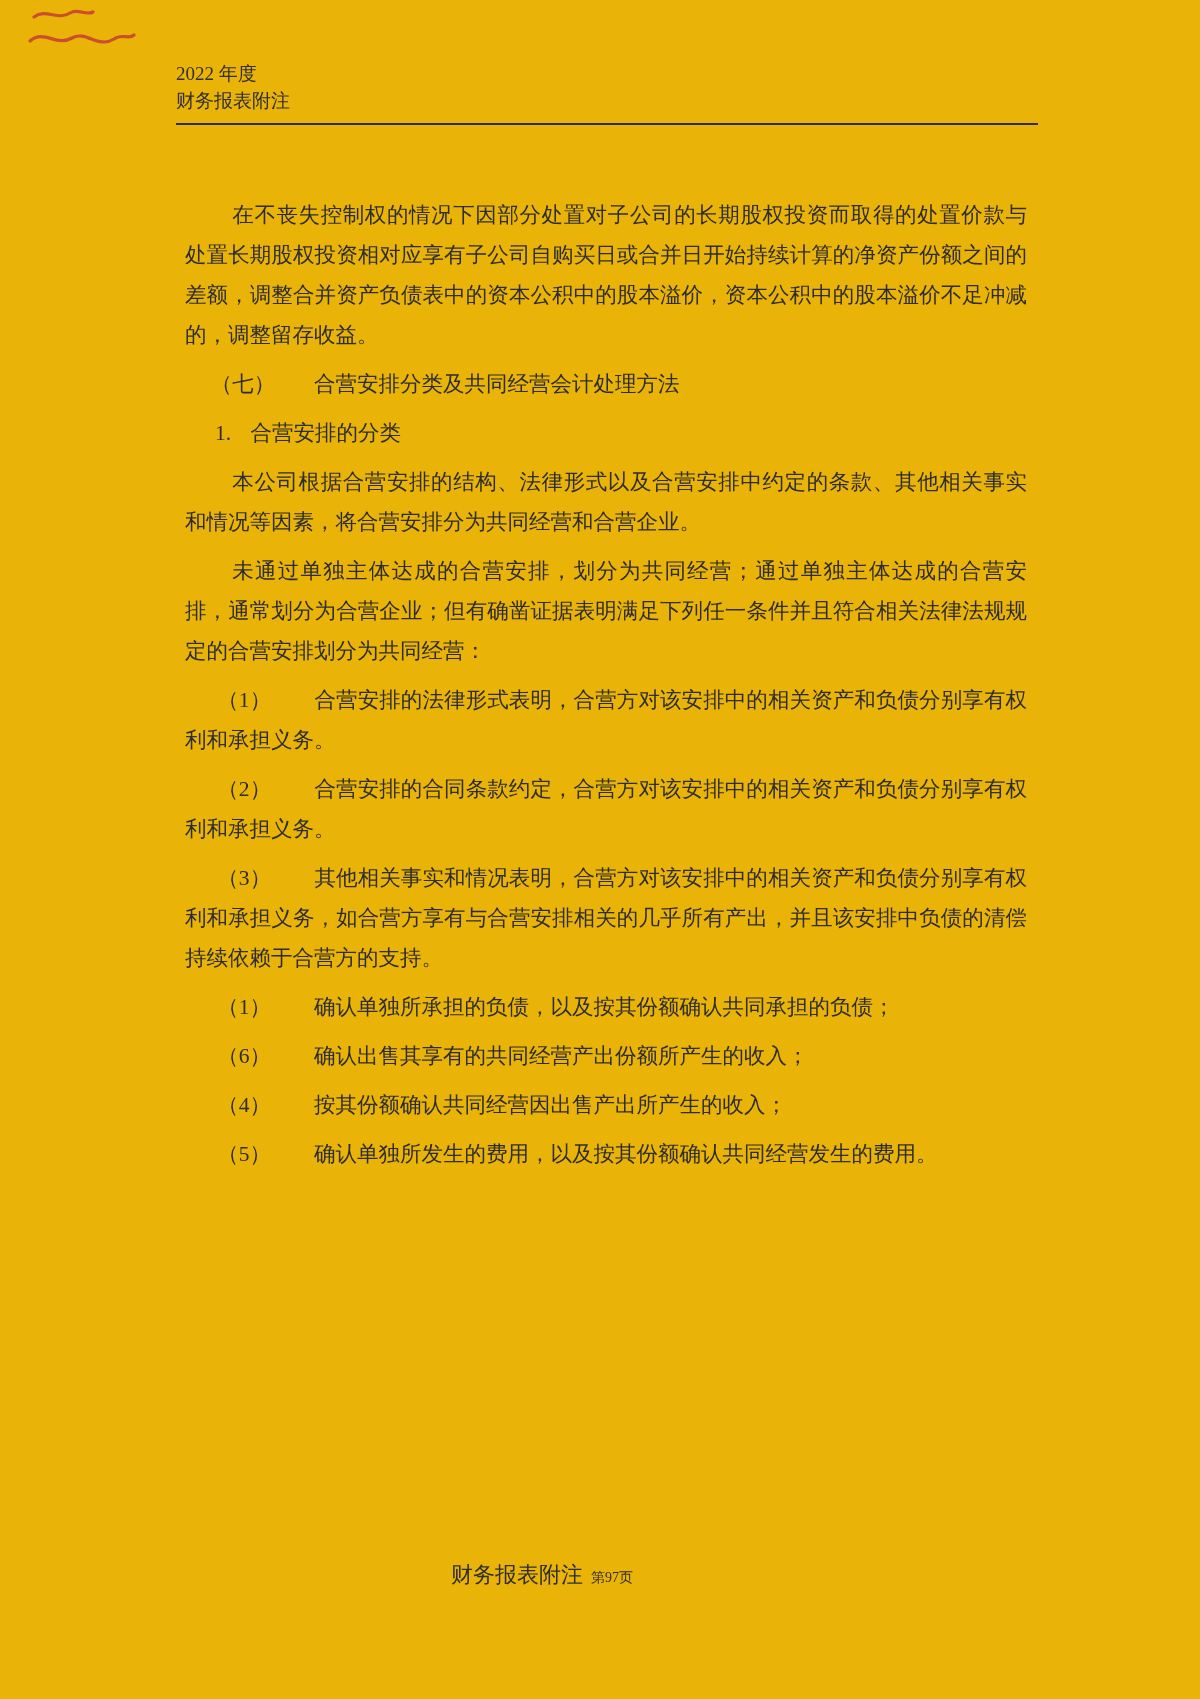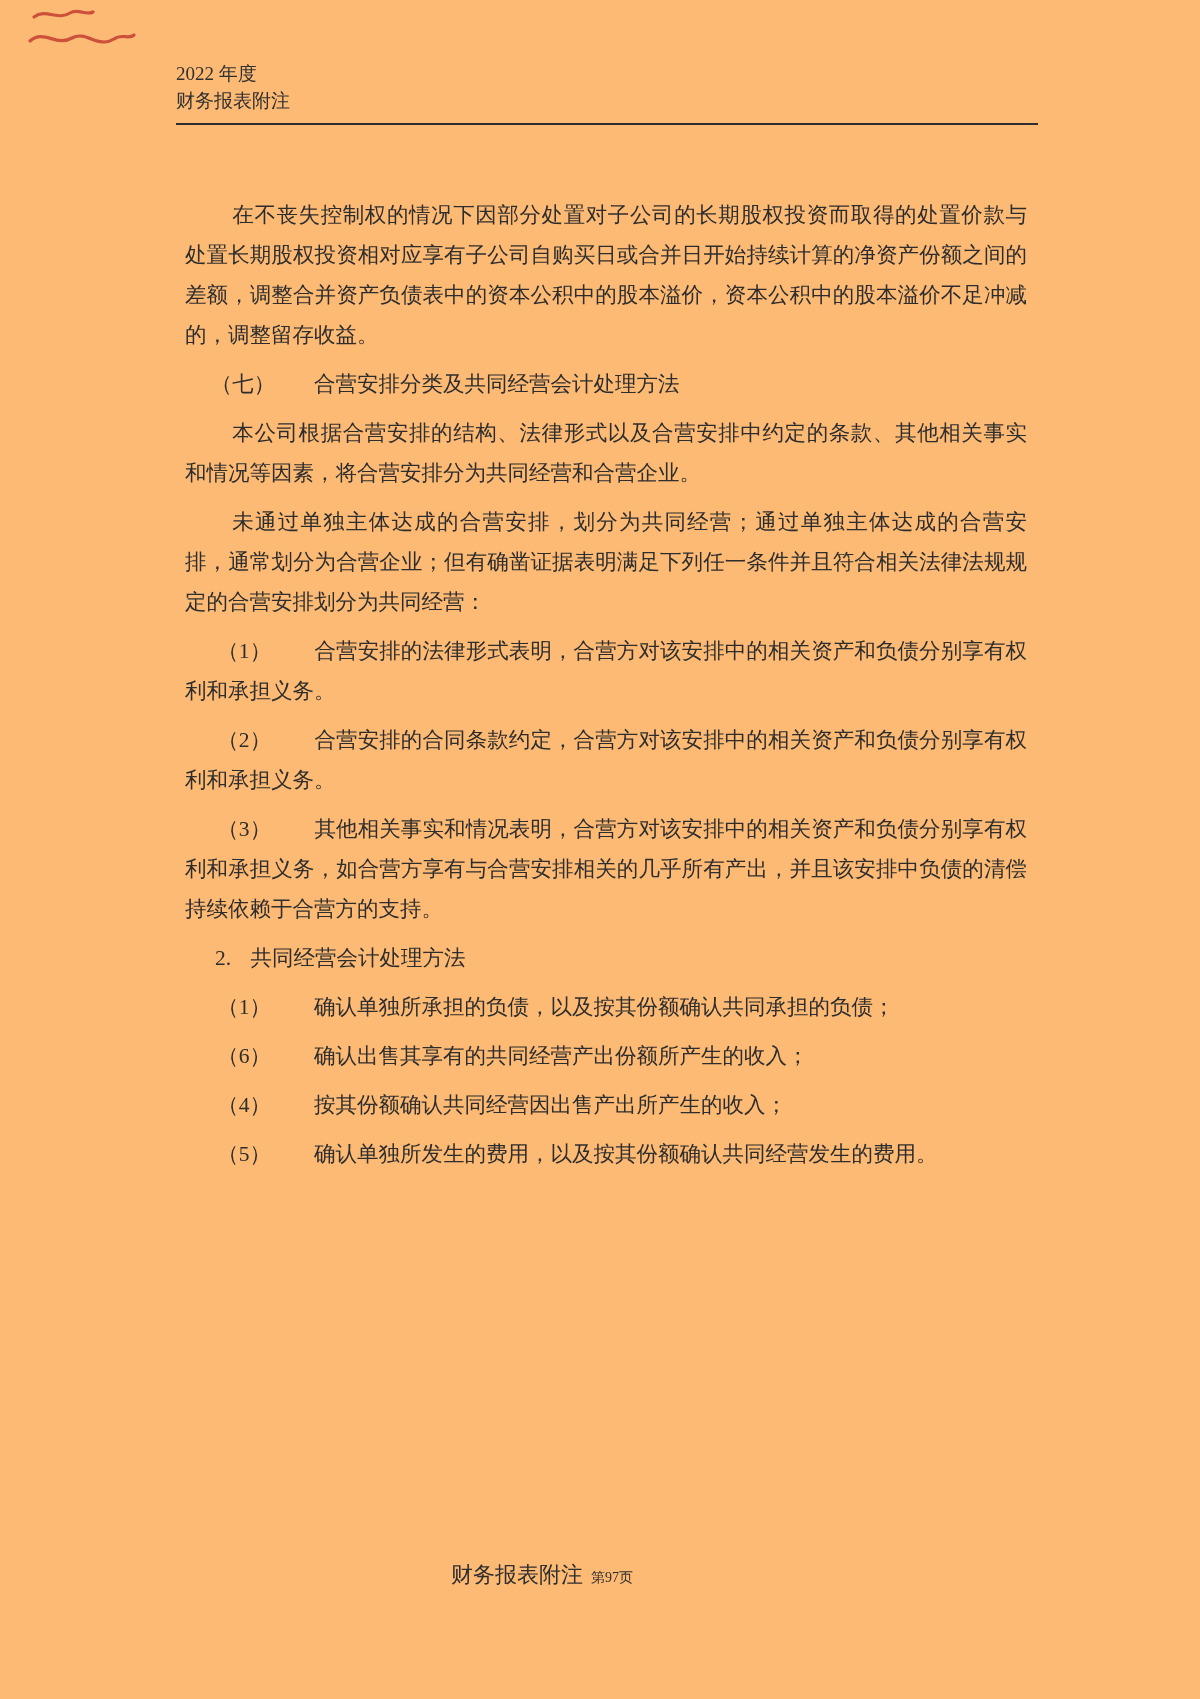--- a/index.html
+++ b/index.html
@@ -1,20 +1,20 @@
 <!DOCTYPE html>
 <html><head>
 <meta charset="utf-8">
 <style>
   html, body { margin: 0; padding: 0; background: #ffffff; }
   .page {
     position: relative;
     width: 1200px;
     height: 1699px;
-    background: #fdba74;
+    background: #eab308;
     color: #2d2d2d;
     font-family: "Liberation Serif", "DejaVu Serif", serif;
     overflow: hidden;
   }
   .pen-marks {
     position: absolute;
     left: 26px;
     top: 3px;
     width: 112px;
     height: 58px;
@@ -84,31 +84,31 @@
     <hr class="header-rule">
   </header>
 
   <main class="doc-body">
     <p class="para">在不丧失控制权的情况下因部分处置对子公司的长期股权投资而取得的处置价款与处置长期股权投资相对应享有子公司自购买日或合并日开始持续计算的净资产份额之间的差额，调整合并资产负债表中的资本公积中的股本溢价，资本公积中的股本溢价不足冲减的，调整留存收益。</p>
 
     <p class="heading heading-lv1">
       <span class="hnum">（七）</span><span>合营安排分类及共同经营会计处理方法</span>
     </p>
 
+    <p class="heading heading-lv2">
+      <span class="hnum">1.</span><span>合营安排的分类</span>
+    </p>
 
     <p class="para">本公司根据合营安排的结构、法律形式以及合营安排中约定的条款、其他相关事实和情况等因素，将合营安排分为共同经营和合营企业。</p>
     <p class="para">未通过单独主体达成的合营安排，划分为共同经营；通过单独主体达成的合营安排，通常划分为合营企业；但有确凿证据表明满足下列任一条件并且符合相关法律法规规定的合营安排划分为共同经营：</p>
 
     <p class="item">（1）　　合营安排的法律形式表明，合营方对该安排中的相关资产和负债分别享有权利和承担义务。</p>
     <p class="item">（2）　　合营安排的合同条款约定，合营方对该安排中的相关资产和负债分别享有权利和承担义务。</p>
     <p class="item">（3）　　其他相关事实和情况表明，合营方对该安排中的相关资产和负债分别享有权利和承担义务，如合营方享有与合营安排相关的几乎所有产出，并且该安排中负债的清偿持续依赖于合营方的支持。</p>
 
-    <p class="heading heading-lv2">
-      <span class="hnum">2.</span><span>共同经营会计处理方法</span>
-    </p>
 
 
     <p class="item">（1）　　确认单独所承担的负债，以及按其份额确认共同承担的负债；</p>
     <p class="item">（6）　　确认出售其享有的共同经营产出份额所产生的收入；</p>
     <p class="item">（4）　　按其份额确认共同经营因出售产出所产生的收入；</p>
     <p class="item">（5）　　确认单独所发生的费用，以及按其份额确认共同经营发生的费用。</p>
 
   </main>
 
   <footer class="page-footer">

